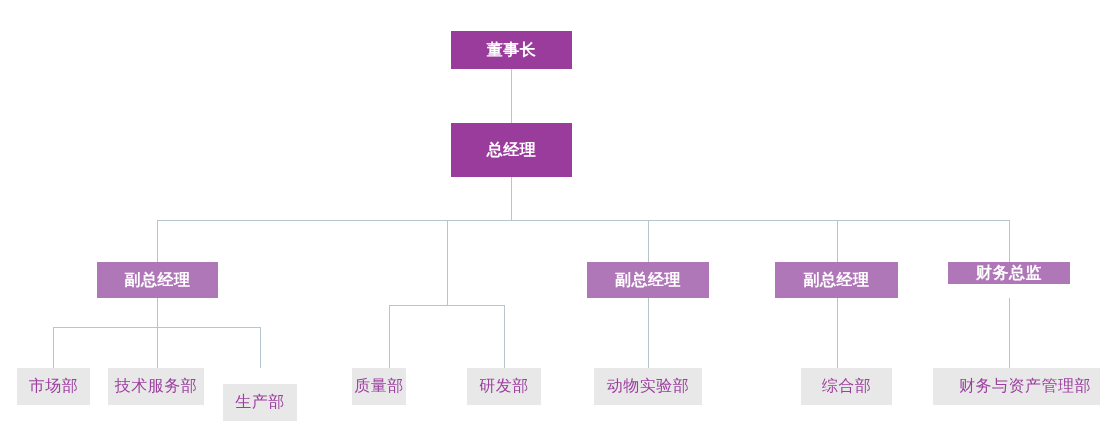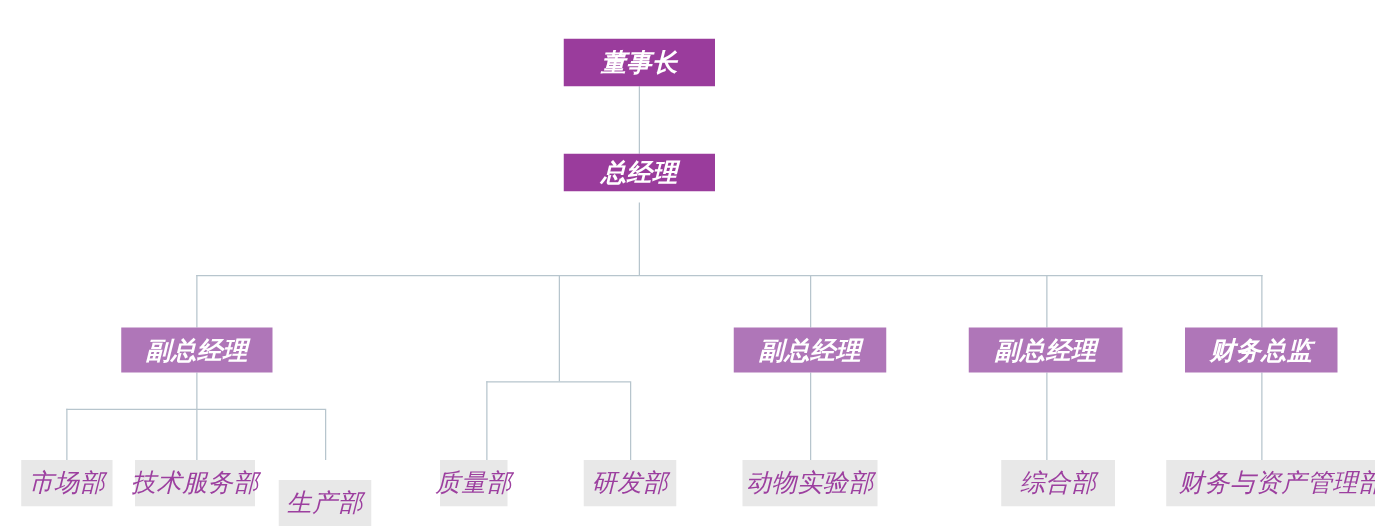--- a/index.html
+++ b/index.html
@@ -18,39 +18,38 @@
     width: 1100px;
     height: 421px;
     background: var(--background);
     overflow: hidden;
   }
   .node {
     position: absolute;
     display: flex;
     align-items: center;
     justify-content: center;
-    font-size: 20px;
+    font-size: 16px;
     letter-spacing: 0.5px;
     white-space: nowrap;
-    font-style: italic;
   }
   .lv1 { background: var(--primary); color: #ffffff; font-weight: bold; }
   .lv2 { background: var(--secondary); color: #ffffff; font-weight: bold; }
   .lv3 { background: var(--leaf-bg); color: var(--leaf-text); font-weight: normal; }
 
   .vline { position: absolute; width: 1px; background: var(--line); }
   .hline { position: absolute; height: 1px; background: var(--line); }
 
   
   .n-chairman        { left: 451px; top: 31px;  width: 121px; height: 38px; }
-  .n-gm              { left: 451px; top: 123px; width: 121px; height: 30px; }
+  .n-gm              { left: 451px; top: 123px; width: 121px; height: 54px; }
   .n-vgm1            { left: 97px;  top: 262px; width: 121px; height: 36px; }
   .n-vgm2            { left: 587px; top: 262px; width: 122px; height: 36px; }
   .n-vgm3            { left: 775px; top: 262px; width: 123px; height: 36px; }
-  .n-cfo             { left: 948px; top: 262px; width: 122px; height: 36px; }
+  .n-cfo             { left: 948px; top: 262px; width: 122px; height: 22px; }
   .n-marketing       { left: 17px;  top: 368px; width: 73px;  height: 37px; }
   .n-tech-service    { left: 108px; top: 368px; width: 96px;  height: 37px; }
   .n-production      { left: 223px; top: 368px; width: 74px;  height: 37px; margin-top: 16px; }
   .n-quality         { left: 352px; top: 368px; width: 54px;  height: 37px; }
   .n-rnd             { left: 467px; top: 368px; width: 74px;  height: 37px; }
   .n-animal-lab      { left: 594px; top: 368px; width: 108px; height: 37px; }
   .n-general-affairs { left: 801px; top: 368px; width: 91px;  height: 37px; }
   .n-finance-asset   { left: 933px; top: 368px; width: 184px; height: 37px; }
 
   

